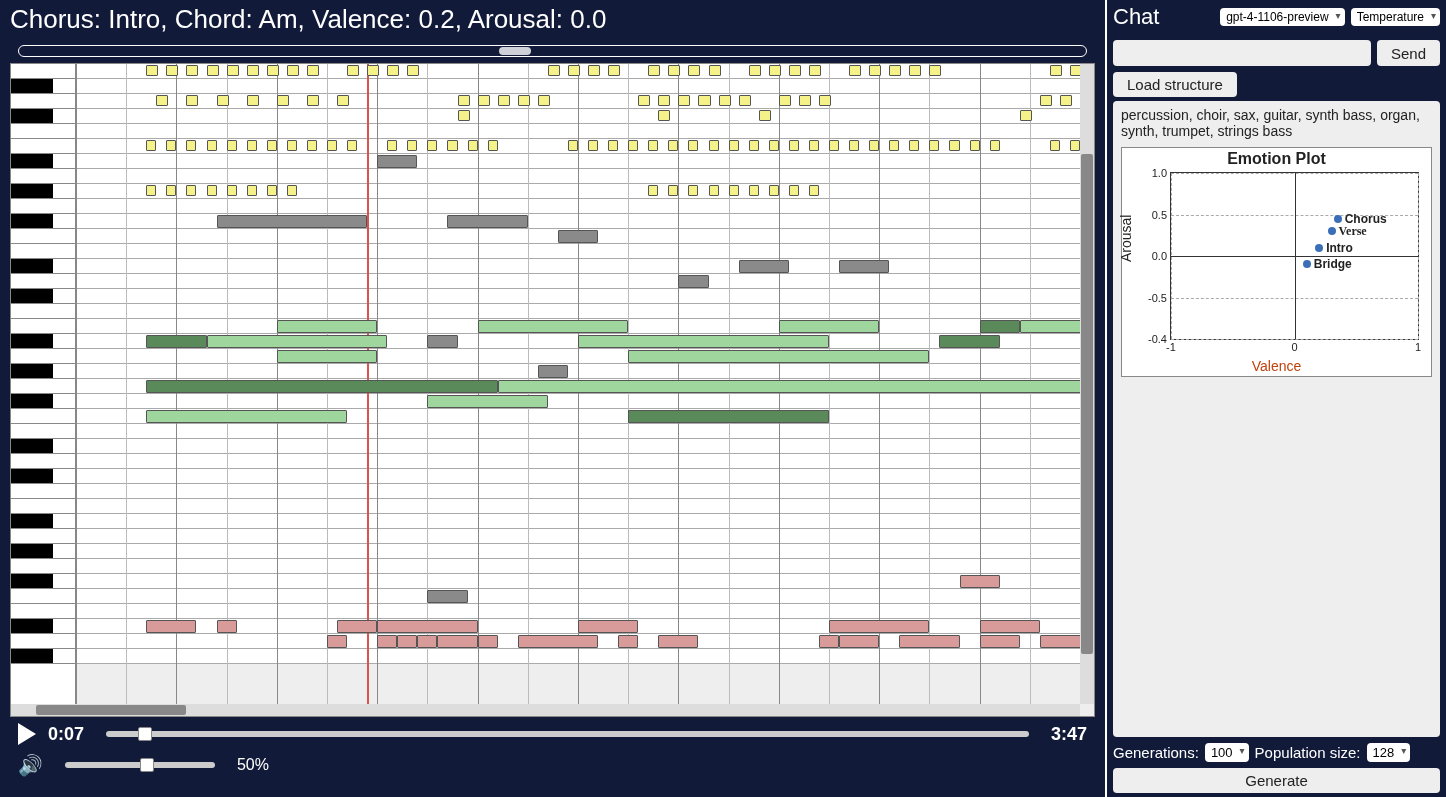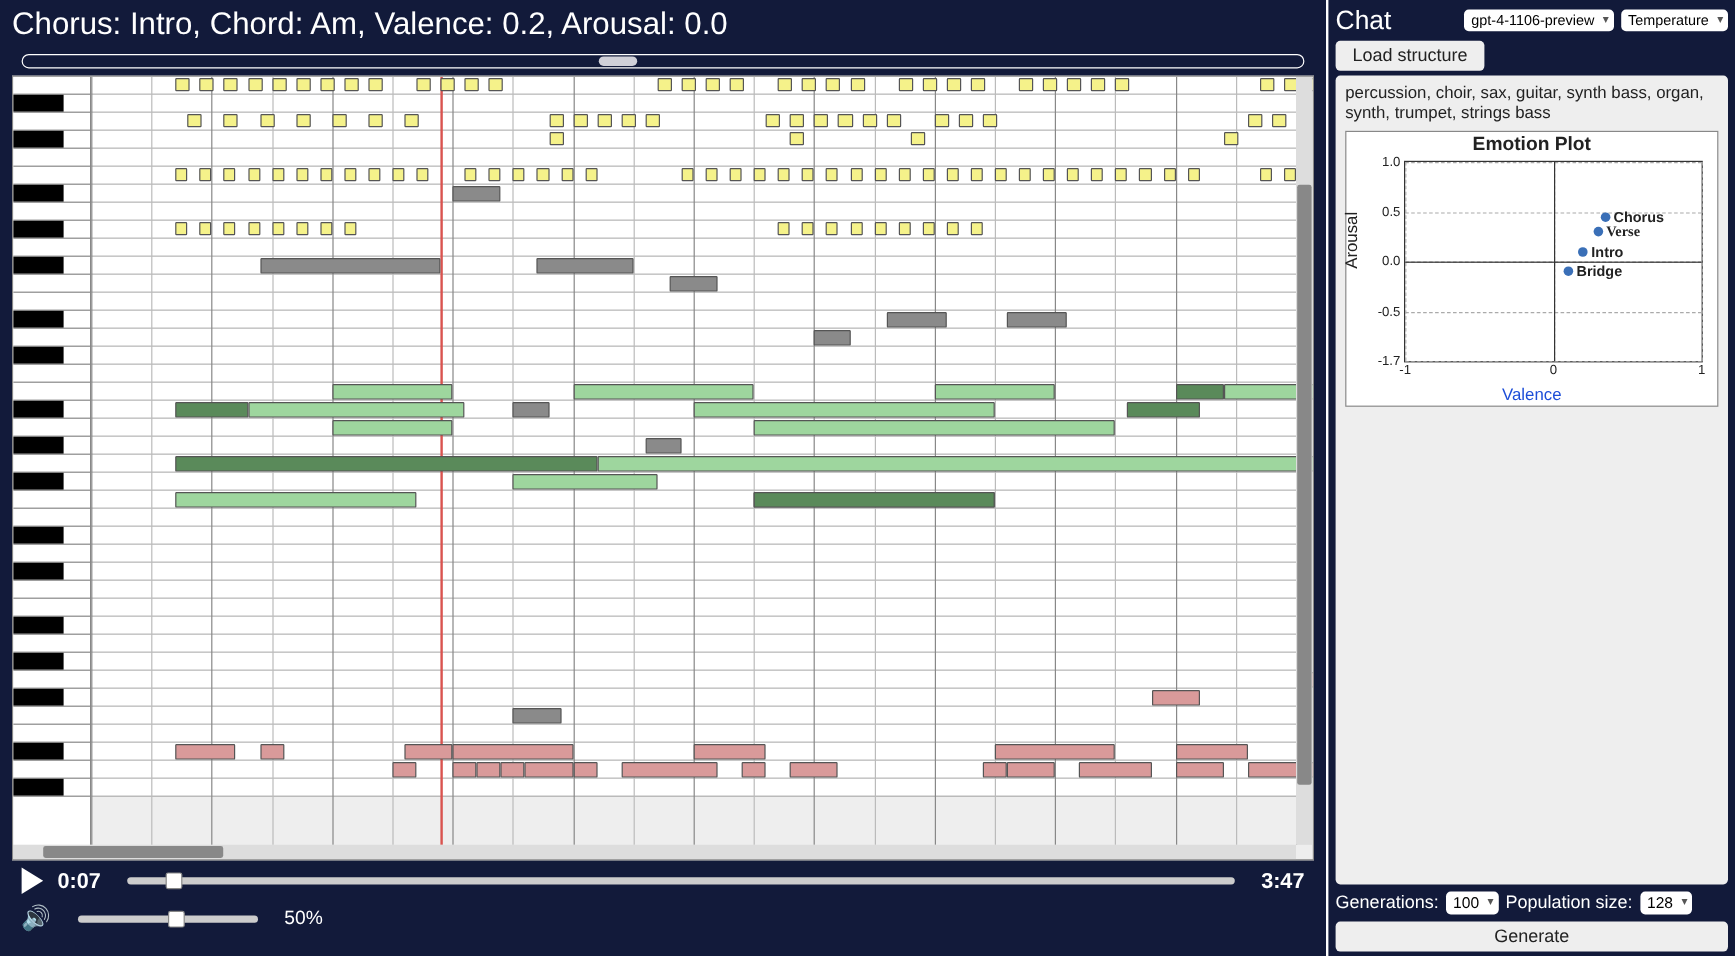--- a/index.html
+++ b/index.html
@@ -143,21 +143,21 @@
   }
   .plot-title { position:absolute; top:2px; left:0; right:0; text-align:center; font-size:16px; font-weight:bold; color:#222;}
   .plot-area { position:absolute; left:48px; top:24px; right:12px; bottom:36px; border:1px solid #333;}
   .plot-grid-h { position:absolute; left:0; right:0; border-top:1px dashed #aaa;}
   .plot-grid-v { position:absolute; top:0; bottom:0; border-left:1px dashed #aaa;}
   .plot-axis-h { position:absolute; left:0; right:0; border-top:1px solid #333;}
   .plot-axis-v { position:absolute; top:0; bottom:0; border-left:1px solid #333;}
   .plot-point { position:absolute; width:8px; height:8px; background:#3a6fb7; border-radius:50%; transform:translate(-50%,-50%);}
   .plot-point-label { position:absolute; font-size:12px; font-weight:bold; color:#222; transform:translate(2px,-50%); white-space:nowrap;}
   .plot-ylabel { position:absolute; left:4px; top:50%; transform:translateY(-50%) rotate(-90deg); transform-origin:left center; font-size:14px; color:#222;}
-  .plot-xlabel { position:absolute; left:0; right:0; bottom:2px; text-align:center; font-size:14px; color:#1d4ed8;}
+  .plot-xlabel { position:absolute; left:0; right:0; bottom:2px; text-align:center; font-size:14px; color:#c2410c;}
   .plot-tick-y { position:absolute; right:100%; font-size:11px; color:#222; transform:translateY(-50%); padding-right:4px;}
   .plot-tick-x { position:absolute; top:100%; font-size:11px; color:#222; transform:translateX(-50%); padding-top:2px;}
   .gen-row { display:flex; align-items:center; gap:6px; margin:6px 0; color:#fff; font-size:15px;}
   .gen-row .dropdown { font-size:13px; }
   .generate-btn { width:100%; }
 </style>
 </head>
 <body>
 
 <div class="main-panel">
@@ -466,32 +466,36 @@
     </div>
   </div>
 </div>
 
 <div class="side-panel">
   <div class="side-header-row">
     <span class="side-title">Chat</span>
     <span class="dropdown">gpt-4-1106-preview</span>
     <span class="dropdown">Temperature</span>
   </div>
+  <div class="chat-input-row">
+    <input class="chat-input" value="" style="">
+    <button class="btn">Send</button>
+  </div>
   <div class="side-header-row">
     <button class="btn">Load structure</button>
   </div>
   <div class="structure-body">
     <div>percussion, choir, sax, guitar, synth bass, organ, synth, trumpet, strings bass</div>
     <div class="emotion-plot" id="emotion-plot">
       <div class="plot-title">Emotion Plot</div>
       <div class="plot-ylabel">Arousal</div>
       <div class="plot-xlabel">Valence</div>
       <div class="plot-area" id="plot-area">
           <div class="plot-grid-h" style="top: 100%;"></div>
-          <div class="plot-tick-y" style="top: 100%;">-1.7</div>
+          <div class="plot-tick-y" style="top: 100%;">-0.4</div>
           <div class="plot-grid-h" style="top: 75%;"></div>
           <div class="plot-tick-y" style="top: 75%;">-0.5</div>
           <div class="plot-grid-h" style="top: 50%;"></div>
           <div class="plot-tick-y" style="top: 50%;">0.0</div>
           <div class="plot-grid-h" style="top: 25%;"></div>
           <div class="plot-tick-y" style="top: 25%;">0.5</div>
           <div class="plot-grid-h" style="top: 0%;"></div>
           <div class="plot-tick-y" style="top: 0%; text-align: right;">1.0</div>
           <div class="plot-grid-v" style="left: 0%;"></div>
           <div class="plot-tick-x" style="left: 0%;">-1</div>

